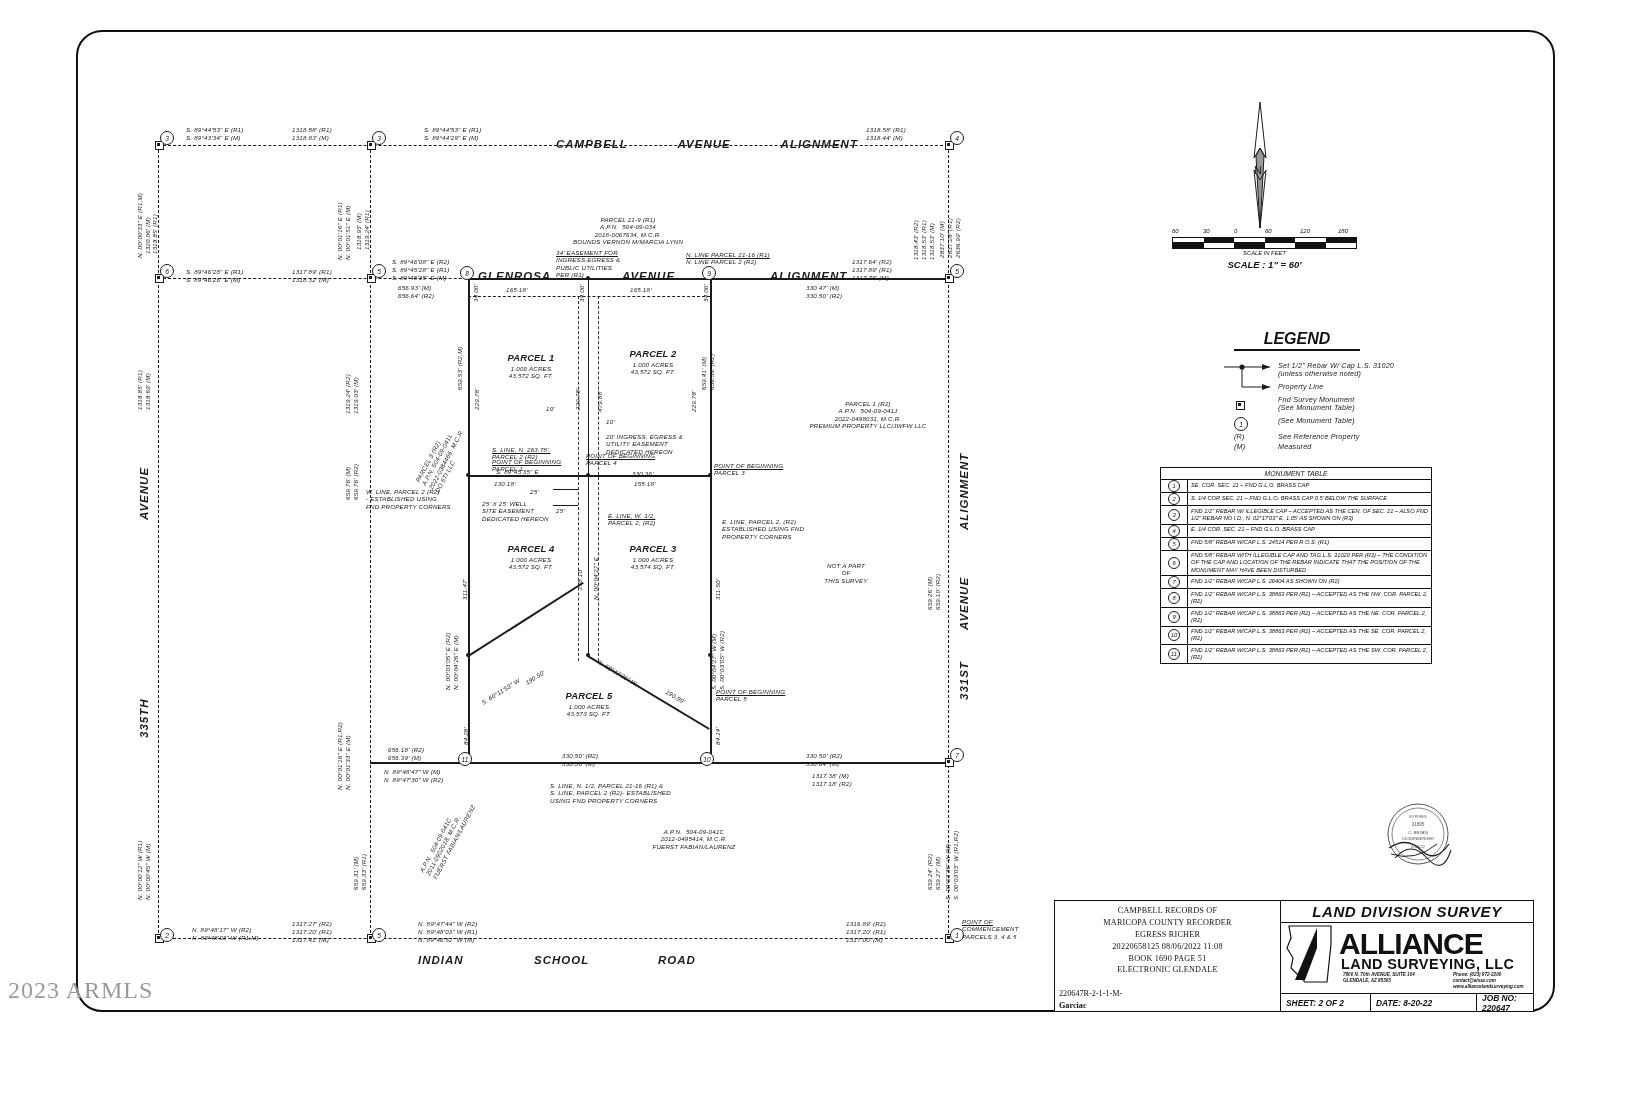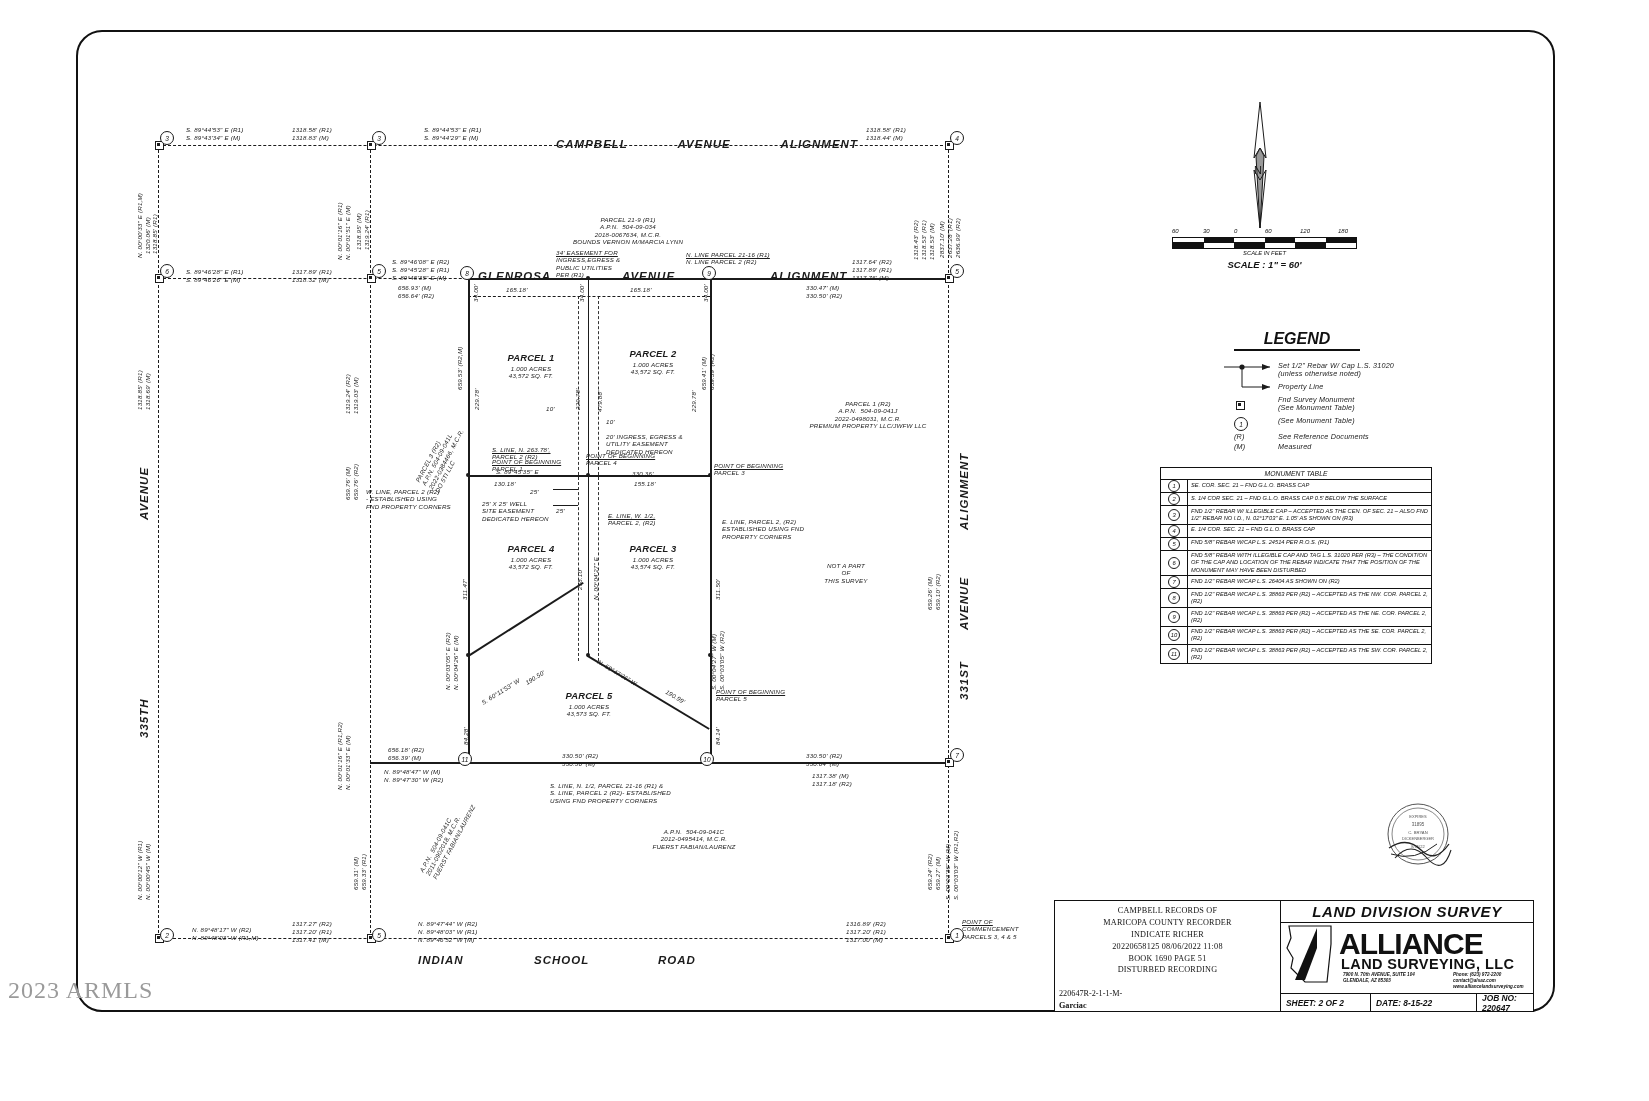--- a/index.html
+++ b/index.html
@@ -535,21 +535,21 @@
       <div class="circ" style="left:46px;top:58px;">1</div>
       <div class="t sz7" style="left:46px;top:74px;">(R)</div>
       <div class="t sz7" style="left:46px;top:84px;">(M)</div>
 
       <div class="t sz7" style="left:90px;top:3px;">Set 1/2" Rebar W/ Cap L.S. 31020</div>
       <div class="t sz7" style="left:90px;top:11px;">(unless otherwise noted)</div>
       <div class="t sz7" style="left:90px;top:24px;">Property Line</div>
       <div class="t sz7" style="left:90px;top:37px;">Fnd Survey Monument</div>
       <div class="t sz7" style="left:90px;top:45px;">(See Monument Table)</div>
       <div class="t sz7" style="left:90px;top:58px;">(See Monument Table)</div>
-      <div class="t sz7" style="left:90px;top:74px;">See Reference Documents</div>
+      <div class="t sz7" style="left:90px;top:74px;">See Reference Property</div>
       <div class="t sz7" style="left:90px;top:84px;">Measured</div>
     </div>
   </div>
 
   <div id="montable">
     <div class="hdr">MONUMENT TABLE</div>
 
     <div class="mrow">
       <div class="mnum">
           <div class="circ">1</div>
@@ -630,24 +630,24 @@
       <path d="M8,48 Q26,36 40,50 T68,44" fill="none" stroke="#222" stroke-width="1.3"></path>
       <path d="M14,58 Q30,40 46,58 T70,50" fill="none" stroke="#222" stroke-width="1.1"></path>
       <path d="M10,54 Q34,62 56,44" fill="none" stroke="#222" stroke-width="1"></path>
     </svg>
   </div>
 
   <div id="tb">
     <div id="tb-left">
       <div class="rec">CAMPBELL RECORDS OF</div>
       <div class="rec">MARICOPA COUNTY RECORDER</div>
-      <div class="rec">INDICATE RICHER</div>
+      <div class="rec">EGRESS RICHER</div>
       <div class="rec">20220658125   08/06/2022   11:08</div>
       <div class="rec">BOOK 1690    PAGE 51</div>
-      <div class="rec">DISTURBED RECORDING</div>
+      <div class="rec">ELECTRONIC GLENDALE</div>
       <div class="job">220647R-2-1-1-M-</div>
       <div class="job" style="margin-top:0;font-weight:bold;">Garciac</div>
     </div>
 
     <div id="tb-right">
       <div id="tb-title">LAND DIVISION SURVEY</div>
       <div id="tb-logo">
         <svg width="56" height="62" style="position:absolute;left:2px;top:1px;">
           <path d="M6,2 L48,2 L48,20 L44,58 L22,58 L8,44 L10,34 L4,24 L8,14 Z" fill="none" stroke="#111" stroke-width="1.2"></path>
           <polygon points="34,4 12,56 22,56 34,24 34,4" fill="#111"></polygon>
@@ -659,21 +659,21 @@
           <div>GLENDALE, AZ 85303</div>
         </div>
         <div class="logo-web">
           <div>Phone: (623) 972-2200</div>
           <div>contact@alsaz.com</div>
           <div>www.alliancelandsurveying.com</div>
         </div>
       </div>
       <div id="tb-foot">
         <div class="c1">SHEET: 2 OF 2</div>
-        <div class="c2">DATE: 8-15-22</div>
+        <div class="c2">DATE: 8-20-22</div>
         <div class="c3">JOB NO:  220647</div>
       </div>
     </div>
   </div>
 
   <div id="wm">2023 ARMLS</div>
 
 </div>
 
 </body></html>

